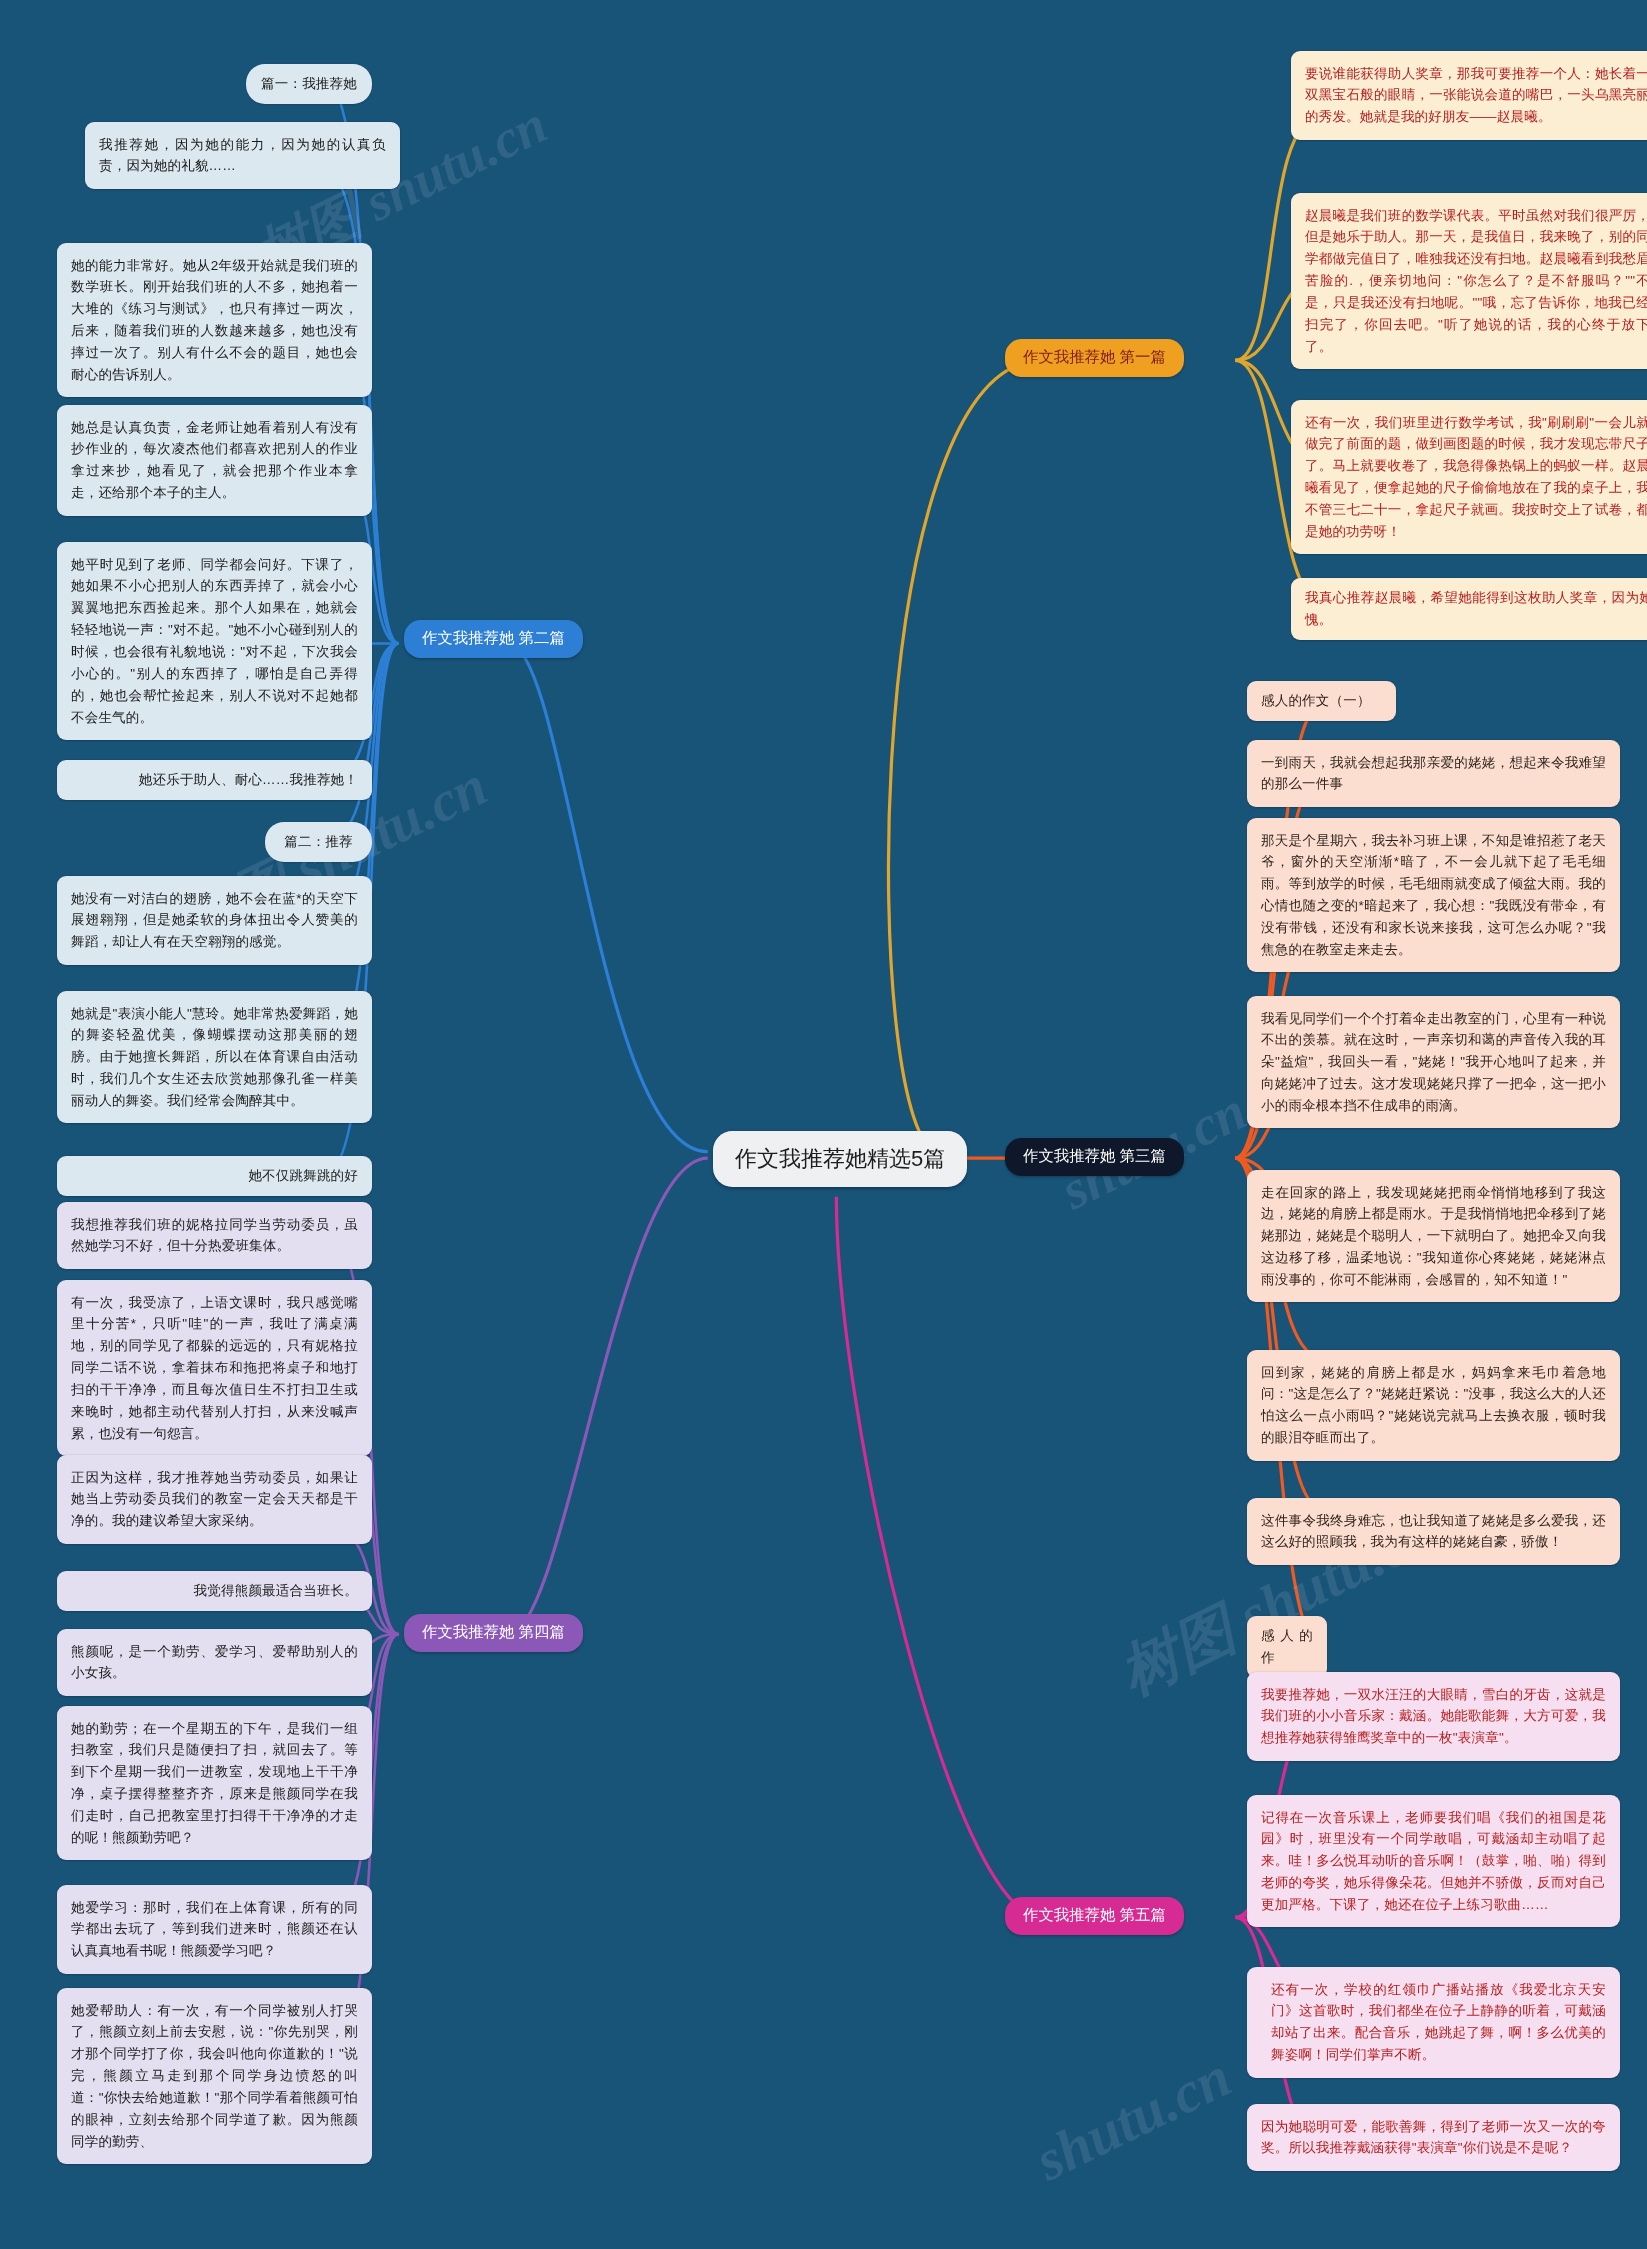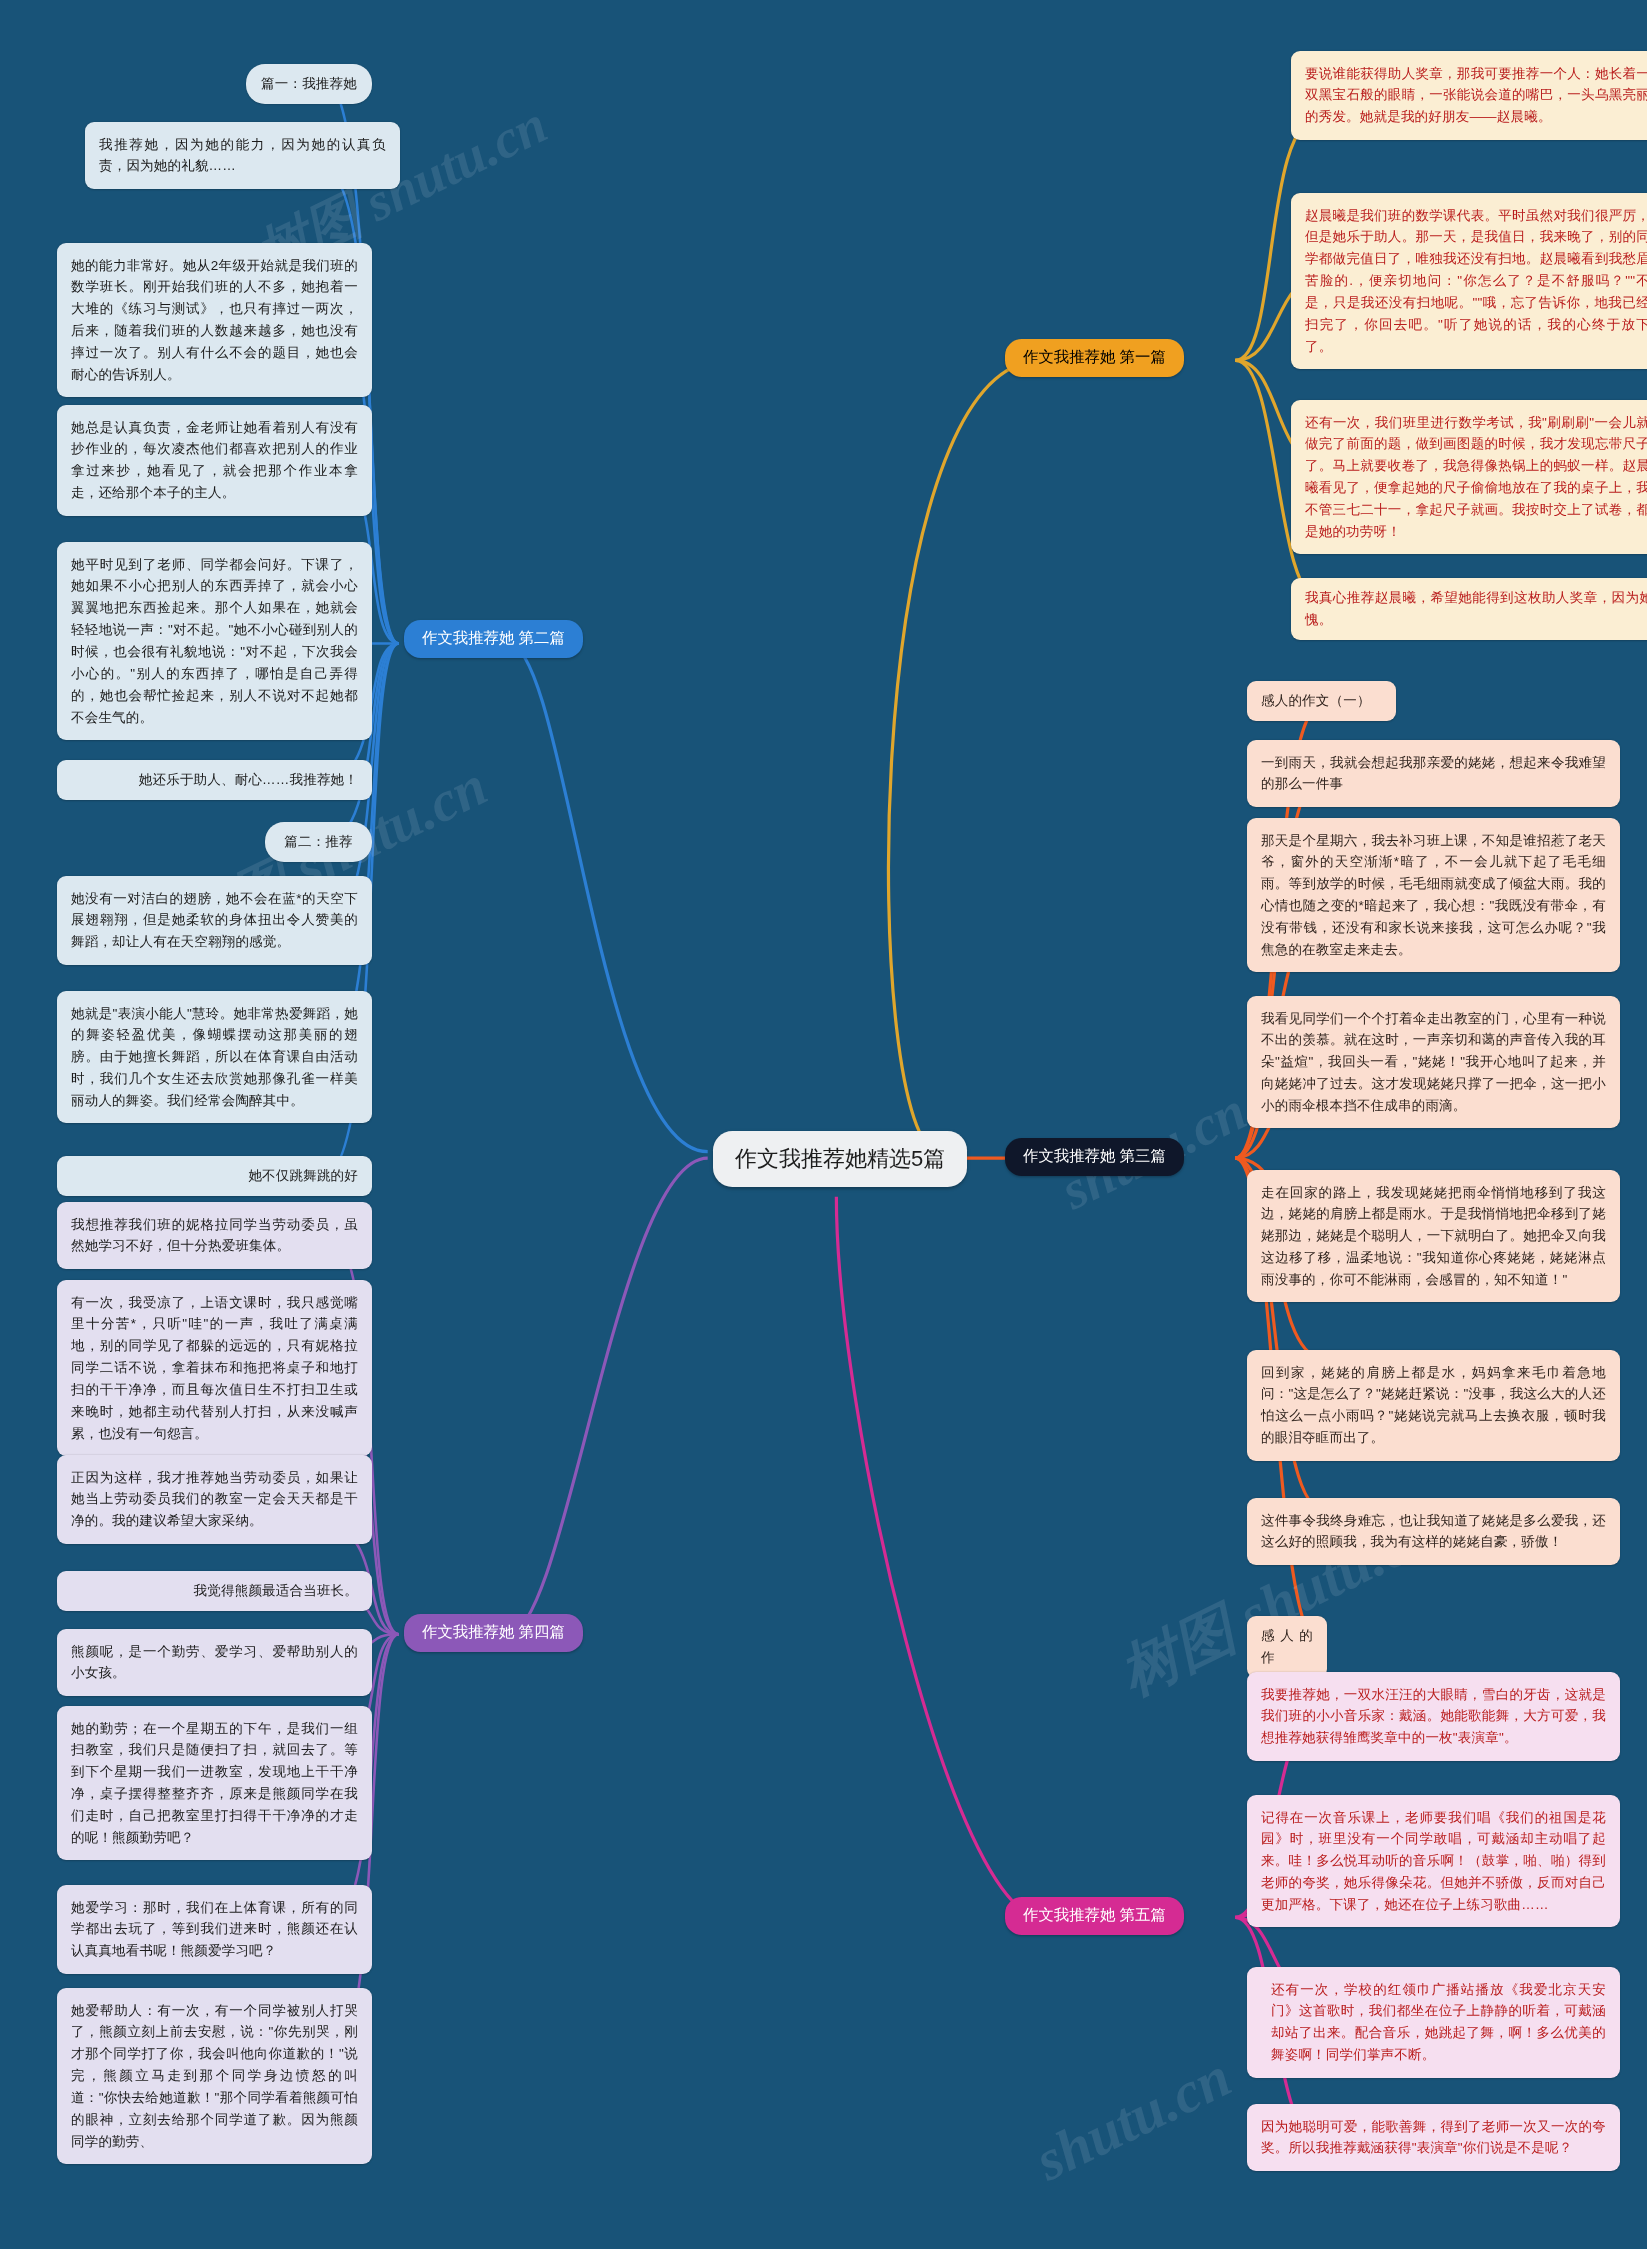--- a/index.html
+++ b/index.html
@@ -67,21 +67,21 @@
   }
   .branch {
     position: absolute;
     border-radius: 16.7px;
     padding: 8.4px 18px;
     font-size: 15.4px;
     color: #ffffff;
     white-space: nowrap;
     box-shadow: 0 1.3px 2.6px rgba(0,0,0,0.26);
   }
-  .branch.b1 { background: #f0a020; color: #000000; }
+  .branch.b1 { background: #f0a020; color: #7f1d1d; }
   .branch.b2 { background: #2c7fd4; }
   .branch.b3 { background: #0f172a; }
   .branch.b4 { background: #8c58b8; }
   .branch.b5 { background: #d52b93; }
 </style>
 </head>
 <body>
 
 <div id="canvas">
 

